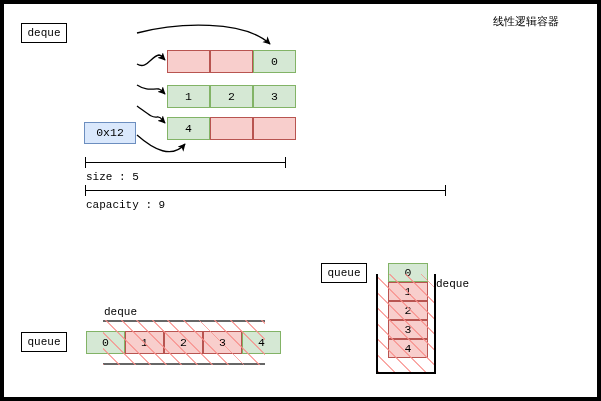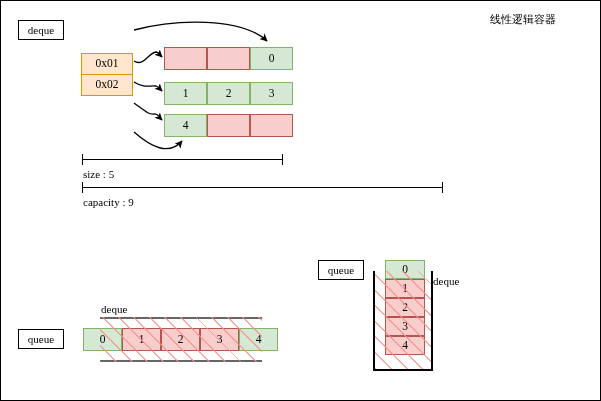--- a/index.html
+++ b/index.html
@@ -5,23 +5,23 @@
   html, body {
     margin: 0;
     padding: 0;
     background: #ffffff;
   }
   #canvas {
     position: relative;
     width: 601px;
     height: 401px;
     background: #ffffff;
-    border: 1px solid #000000;
+    border: 4px solid #000000;
     box-sizing: border-box;
-    font-family: Liberation Serif, serif;
+    font-family: Liberation Mono, monospace;
     overflow: hidden;
   }
 
   
   .abs { position: absolute; box-sizing: border-box; }
 
   .label-box {
     border: 1px solid #000000;
     background: #ffffff;
     font-size: 11px;
@@ -98,23 +98,22 @@
 </head>
 <body>
 
 <div id="canvas">
 
   <div class="abs title-cn" style="left:489px; top:13px;">线性逻辑容器</div>
 
   <div class="abs label-box" style="left:17px; top:19px; width:46px; height:20px;">deque</div>
 
 
-  <div class="abs ptr orange" style="left:80px; top:52px; width:52px; height:22px;">0x01</div>
-  <div class="abs ptr orange" style="left:80px; top:73px; width:52px; height:22px;">0x02</div>
 
+  <div class="abs ptr blue" style="left:80px; top:118px; width:52px; height:22px;">0x12</div>
 
   <div class="abs cell pink" style="left:163px; top:46px; width:43px; height:23px;"></div>
   <div class="abs cell pink" style="left:206px; top:46px; width:43px; height:23px;"></div>
   <div class="abs cell green" style="left:249px; top:46px; width:43px; height:23px;">0</div>
 
   <div class="abs cell green" style="left:163px; top:81px; width:43px; height:23px;">1</div>
   <div class="abs cell green" style="left:206px; top:81px; width:43px; height:23px;">2</div>
   <div class="abs cell green" style="left:249px; top:81px; width:43px; height:23px;">3</div>
 
   <div class="abs cell green" style="left:163px; top:113px; width:43px; height:23px;">4</div>

